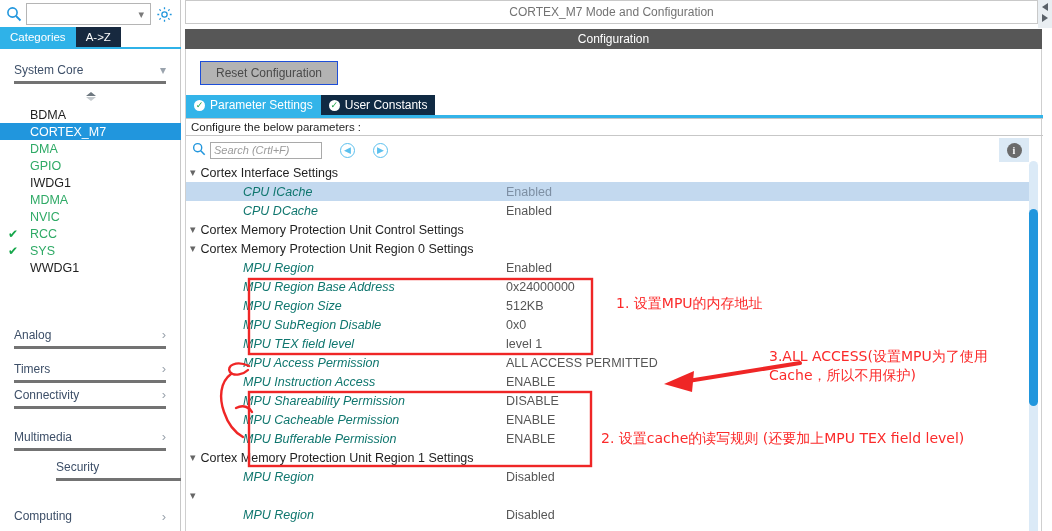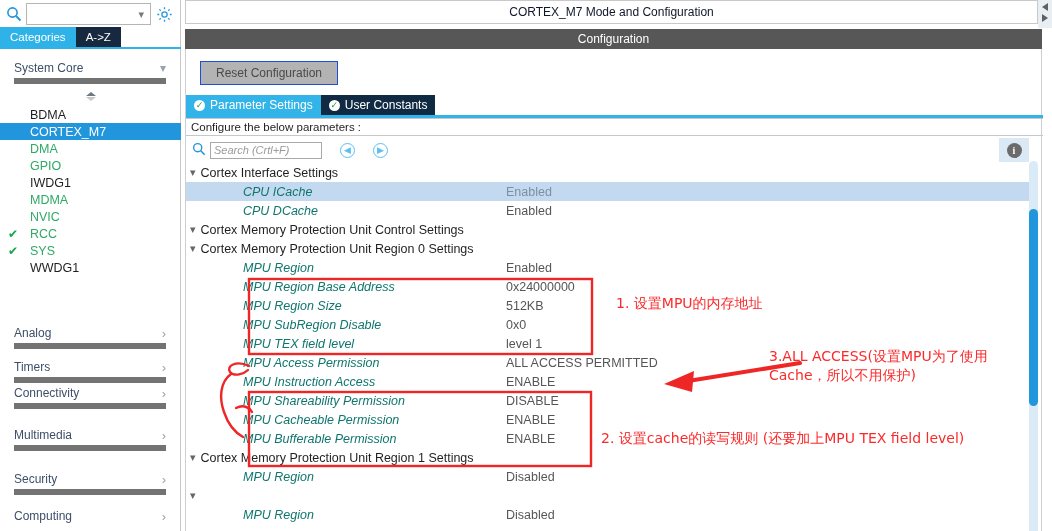--- a/index.html
+++ b/index.html
@@ -43,21 +43,21 @@
   }
   .cat-tab.active { background: #2fb2e8; }
   .cat-tab.inactive { background: #17293f; }
   .cat-underline {
     position: absolute; left: 0; top: 47px; width: 181px; height: 2px; background: #2fb2e8;
   }
 
   .sec-head {
     position: absolute; left: 14px; width: 152px; height: 26px;
     display: flex; align-items: center; justify-content: space-between;
-    border-bottom: 6px solid #737373;
+    border-bottom: 3px solid #737373;
     color: #3d4f68; font-size: 12px;
   }
   .sec-head .chev-r { color: #9aa3ad; font-size: 13px; font-weight: 300; }
   .sec-head .chev-d { color: #9aa3ad; font-size: 12px; }
 
   .spin-updown {
     position: absolute; left: 84px; top: 90px; width: 14px; height: 12px;
     display: flex; flex-direction: column; align-items: center; justify-content: center;
   }
   .spin-updown i { display: block; width: 0; height: 0; }
@@ -77,21 +77,21 @@
   .periph .pname { padding-left: 8px; }
 
   
   #right-panel {
     position: absolute; left: 181px; top: 0; width: 871px; height: 531px; background: #ffffff;
   }
   .mode-title {
     position: absolute; left: 4px; top: 0; width: 853px; height: 24px;
     border: 1px solid #c9c9c9; background: #ffffff;
     display: flex; align-items: center; justify-content: center;
-    font-size: 12px; color: #0f172a;
+    font-size: 12px; color: #737373;
   }
   .win-arrows {
     position: absolute; right: 0; top: 0; width: 14px; height: 28px;
     display: flex; flex-direction: column; align-items: center; justify-content: flex-start;
     background: #e9eef2;
   }
   .win-arrows i { display:block; width:0;height:0; margin-top:3px; }
   .wa-l { border-top: 4px solid transparent; border-bottom: 4px solid transparent; border-right: 6px solid #5a6169; }
   .wa-r { border-top: 4px solid transparent; border-bottom: 4px solid transparent; border-left: 6px solid #5a6169; }
 
@@ -279,21 +279,21 @@
       <span class="chev-r">›</span>
     </div>
     <div class="sec-head" style="top:383px;">
       <span>Connectivity</span>
       <span class="chev-r">›</span>
     </div>
     <div class="sec-head" style="top:425px;">
       <span>Multimedia</span>
       <span class="chev-r">›</span>
     </div>
-    <div class="sec-head" style="top:469px;">
+    <div class="sec-head" style="top:455px;margin-left:42px;">
       <span>Security</span>
       <span class="chev-r">›</span>
     </div>
     <div class="sec-head" style="top:503px; border-bottom:none;">
       <span>Computing</span>
       <span class="chev-r">›</span>
     </div>
 
     <div class="left-vscroll"></div>
   </div>

